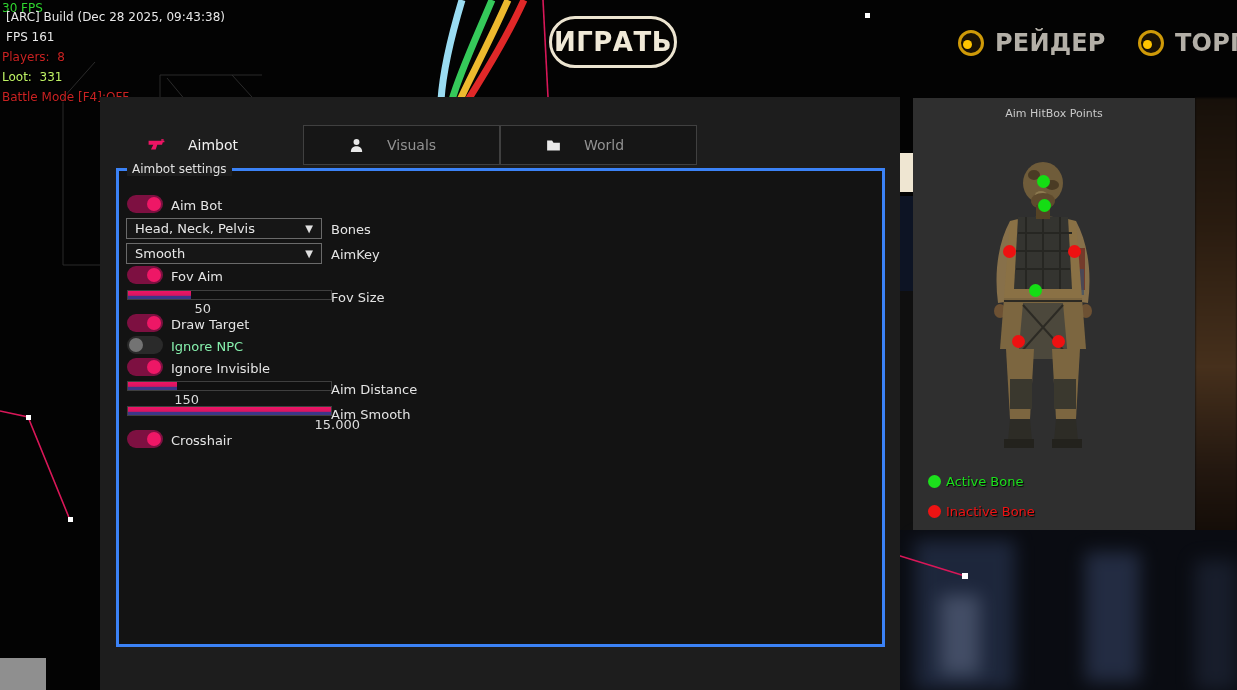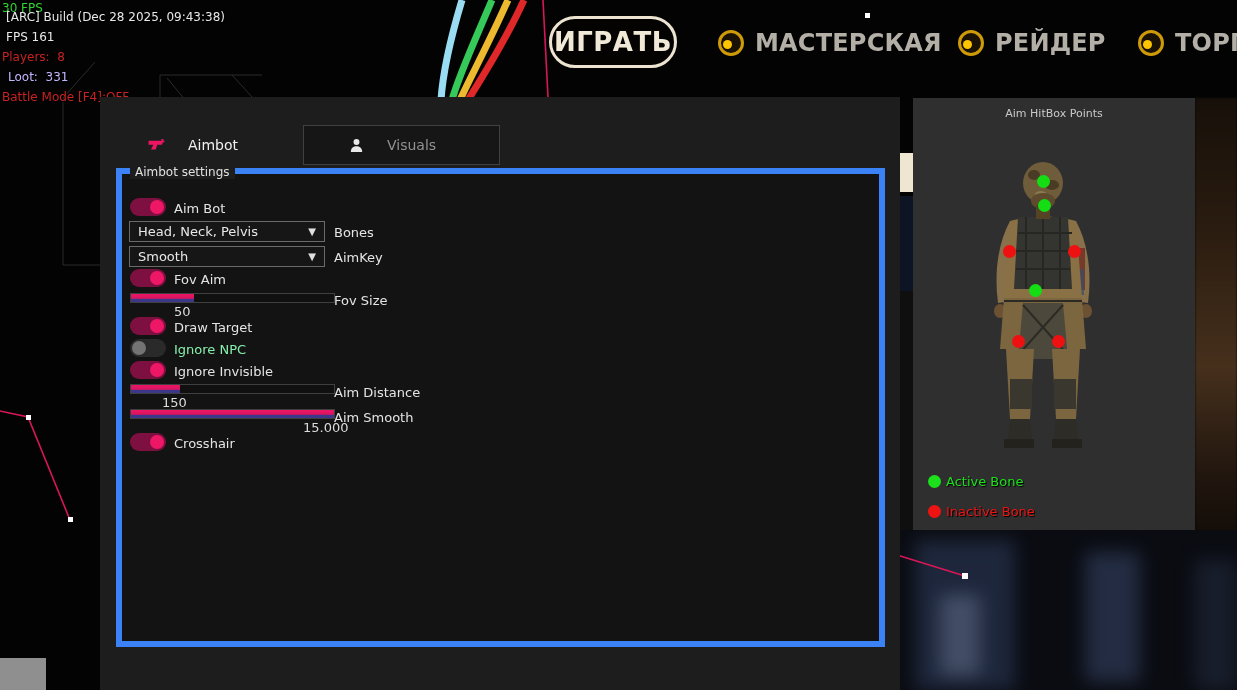--- a/index.html
+++ b/index.html
@@ -22,40 +22,40 @@
         position:relative;flex:0 0 auto;}
   .coin::after{content:"";position:absolute;left:2px;top:7px;width:9px;height:9px;border-radius:50%;background:#ffc400;}
   
   #main-panel{position:absolute;left:100px;top:97px;width:800px;height:593px;background:#1d1d1d;}
   .tab{position:absolute;top:28px;height:40px;width:197px;box-sizing:border-box;
        display:flex;align-items:center;padding-left:44px;gap:22px;cursor:pointer;}
   .tab.boxed{border:1px solid #404040;background:#161616;}
   .tab-label{font-size:14px;color:#929292;}
   .tab.active .tab-label{color:#f0f0f0;}
   .group{position:absolute;left:16px;top:71px;width:769px;height:479px;box-sizing:border-box;
-         border:6px solid #3b82f6;background:#131313;}
+         border:3px solid #3b82f6;background:#131313;}
   .group-label{position:absolute;left:8px;top:-9px;background:#1d1d1d;padding:0 5px;
                font-size:12px;color:#e0e0e0;}
   .toggle{position:absolute;left:8px;width:36px;height:18px;border-radius:10px;cursor:pointer;}
   .toggle.on{background:#7d1041;}
   .toggle.off{background:#2a2a2a;}
   .knob{position:absolute;top:2px;width:14px;height:14px;border-radius:50%;}
   .toggle.on .knob{right:2px;background:#ee1766;}
   .toggle.off .knob{left:2px;background:#737373;}
   .ctl-label{position:absolute;font-size:13px;color:#e4e4e4;}
   .ctl-label.dim{color:#86efac;}
   .ctl-label.right{left:212px;}
   .ddl{position:absolute;left:7px;width:196px;height:21px;box-sizing:border-box;cursor:pointer;
        background:#161616;border:1px solid #6a6a6a;color:#e8e8e8;font-size:13px;line-height:19px;
        padding-left:8px;}
   .ddl .arrow{position:absolute;right:8px;top:0;line-height:19px;font-size:10px;color:#e0e0e0;}
   .slider{position:absolute;left:8px;width:205px;height:10px;box-sizing:border-box;cursor:pointer;
           background:#101010;border:1px solid #3f3f3f;}
   .fill{height:100%;background:linear-gradient(180deg,#ee1566 0%,#d81560 55%,#3c3788 62%,#3c3788 100%);}
-  .slider-val{position:absolute;font-size:13px;color:#dcdcdc;text-align:left;}
+  .slider-val{position:absolute;font-size:13px;color:#dcdcdc;text-align:right;}
   
   #hitbox-panel{position:absolute;left:913px;top:98px;width:282px;height:432px;background:#2f2f2f;}
   .hb-title{position:absolute;left:0;right:0;top:9px;text-align:center;font-size:11px;color:#c9c9c9;}
   .dot{position:absolute;width:13px;height:13px;border-radius:50%;cursor:pointer;}
   .dot.active{background:#14dd14;}
   .dot.inactive{background:#ee1111;}
   .legend-dot{position:absolute;width:13px;height:13px;border-radius:50%;}
   .legend-text{position:absolute;font-size:13px;text-shadow:1px 1px 1px #000;}
   .esp-square{position:absolute;width:5px;height:5px;background:#fff;}
 </style>
@@ -103,28 +103,24 @@
   </svg>
   <div class="esp-square" style="left:865px;top:13px;"></div>
   <div class="esp-square" style="left:26px;top:415px;"></div>
   <div class="esp-square" style="left:68px;top:517px;"></div>
   <div class="esp-square" style="left:962px;top:573px;width:6px;height:6px;"></div>
 
   <div class="hud-line" style="left:2px;top:1px;color:#2fd42f;">30 FPS</div>
   <div class="hud-line" style="left:6px;top:10px;color:#e8e8e8;">[ARC] Build (Dec 28 2025, 09:43:38)</div>
   <div class="hud-line" style="left:6px;top:30px;color:#e8e8e8;">FPS 161</div>
   <div class="hud-line" style="left:2px;top:50px;color:#c92222;">Players:  8</div>
-  <div class="hud-line" style="left:8px;top:70px;color:#c4b5fd;">Loot:  331</div>
+  <div class="hud-line" style="left:2px;top:70px;color:#bef264;">Loot:  331</div>
   <div class="hud-line" style="left:2px;top:90px;color:#c92222;">Battle Mode [F4]:OFF</div>
 
   <div class="play-btn">ИГРАТЬ</div>
-  <div class="menu-item" style="left:718px;">
-    <span class="coin"></span>
-    <span>МАСТЕРСКАЯ</span>
-  </div>
   <div class="menu-item" style="left:958px;">
     <span class="coin"></span>
     <span>РЕЙДЕР</span>
   </div>
   <div class="menu-item" style="left:1138px;">
     <span class="coin"></span>
     <span>ТОРГО</span>
   </div>
 
   <div id="main-panel">
@@ -135,20 +131,26 @@
         <path d="M4 21 C4 15 8 13 12 13 C16 13 20 15 20 21 Z" fill="#e8e8e8"></path>
       </svg>
       <span class="tab-label">Visuals</span>
     </div>
     <div class="tab active" style="left:3px;">
       <svg width="19" height="19" viewBox="0 0 24 24">
         <path d="M2 6 L22 6 L22 8 L20 8 L19 11 L13 11 L11 17 L5 17 L8 11 L2 11 Z" fill="#ee1464"></path>
         <rect x="18" y="4" width="3" height="2" fill="#ee1464"></rect>
       </svg>
       <span class="tab-label">Aimbot</span>
+    </div>
+    <div class="tab boxed" style="left:400px;">
+      <svg width="17" height="17" viewBox="0 0 24 24">
+        <path d="M3 5 L10 5 L12 8 L21 8 L21 19 L3 19 Z" fill="#e8e8e8"></path>
+      </svg>
+      <span class="tab-label">World</span>
     </div>
 
     <div class="group">
       <div class="group-label">Aimbot settings</div>
 
       <div class="toggle on" style="top:24px;">
           <div class="knob"></div>
         </div>
       <div class="ctl-label" style="left:52px;top:27px;">Aim Bot</div>
 

